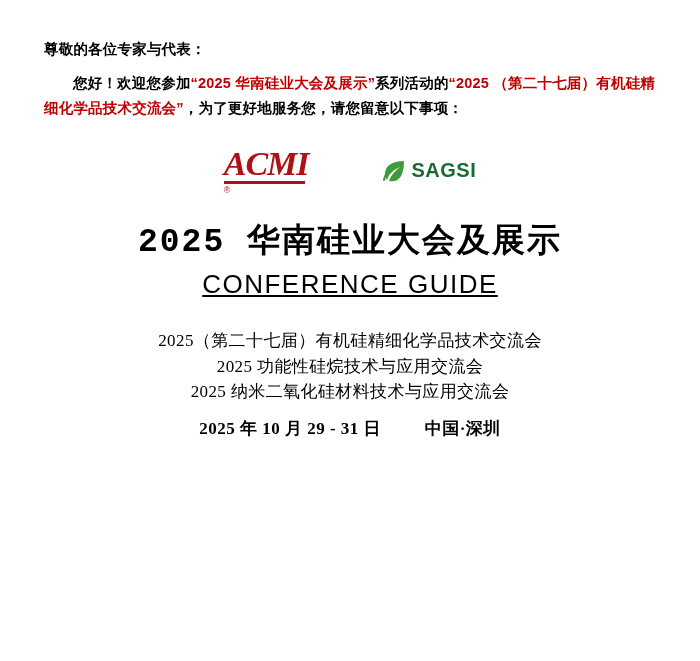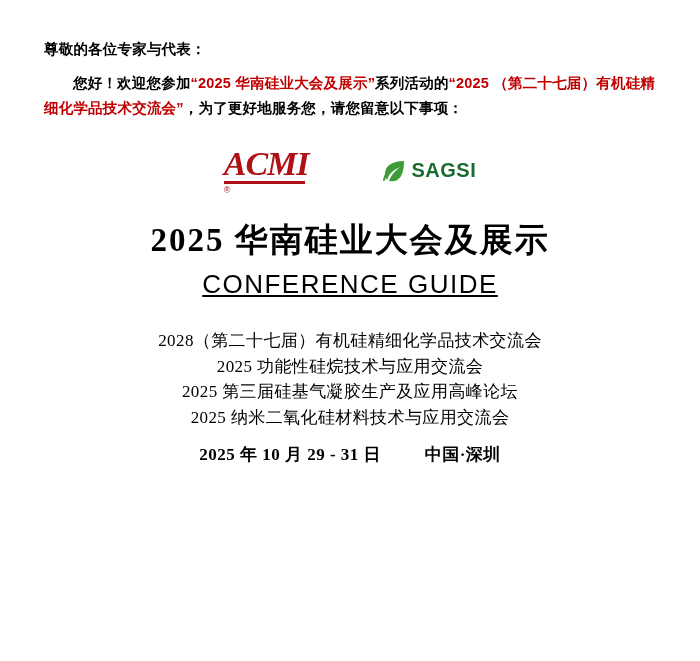--- a/index.html
+++ b/index.html
@@ -103,21 +103,21 @@
     font-weight: bold;
     font-size: 20px;
     color: #1a6b2f;
     letter-spacing: 0.5px;
   }
 
   
   .conf-title {
     margin-top: 24px;
     text-align: center;
-    font-family: Liberation Serif, serif;
+    font-family: Liberation Mono, monospace;
     font-weight: bold;
     font-size: 33px;
     letter-spacing: 2px;
     color: #000;
   }
   .guide-cn {
     margin-top: 52px;
     text-align: center;
     font-family: "Liberation Sans", sans-serif;
     font-weight: bold;
@@ -188,23 +188,22 @@
       </span>
       <span class="word">SAGSI</span>
     </div>
   </div>
 
   <div class="conf-title">2025 华南硅业大会及展示</div>
 
   <div class="guide-en">CONFERENCE GUIDE</div>
 
   <div class="events">
-    <div>2028（第二十七届）有机硅精细化学品技术交流会</div>
+    <div>2025（第二十七届）有机硅精细化学品技术交流会</div>
     <div>2025 功能性硅烷技术与应用交流会</div>
-    <div>2025 第三届硅基气凝胶生产及应用高峰论坛</div>
     <div>2025 纳米二氧化硅材料技术与应用交流会</div>
   </div>
 
   <div class="footer">
     <span>2025 年 10 月 29 - 31 日</span>
     <span class="sep"></span>
     <span>中国·深圳</span>
   </div>
 
 </div>

